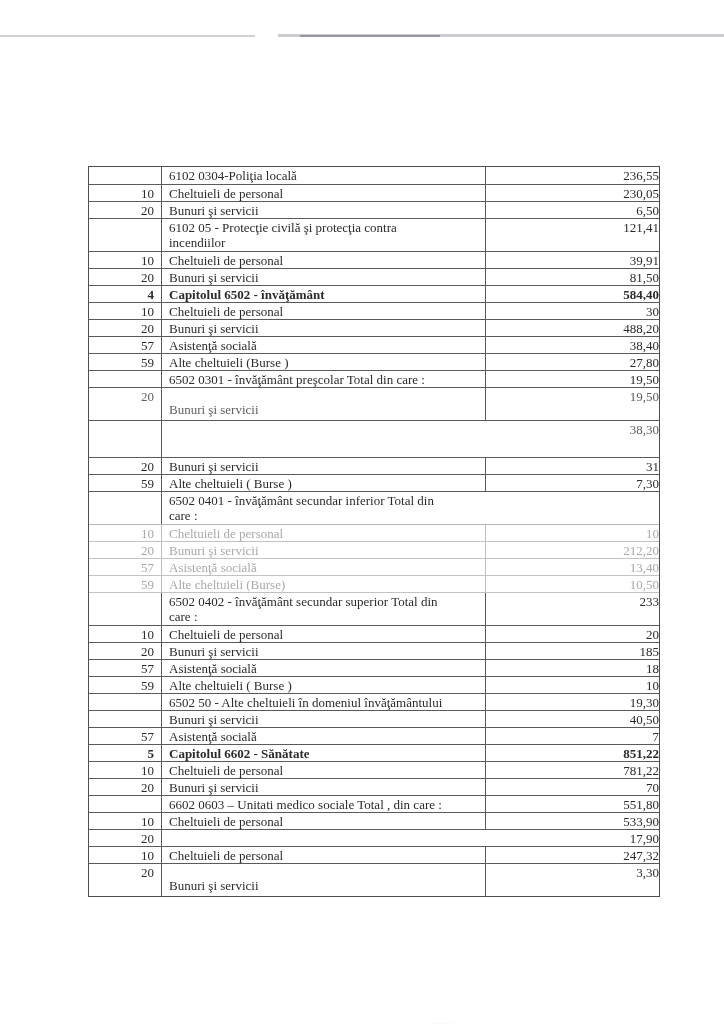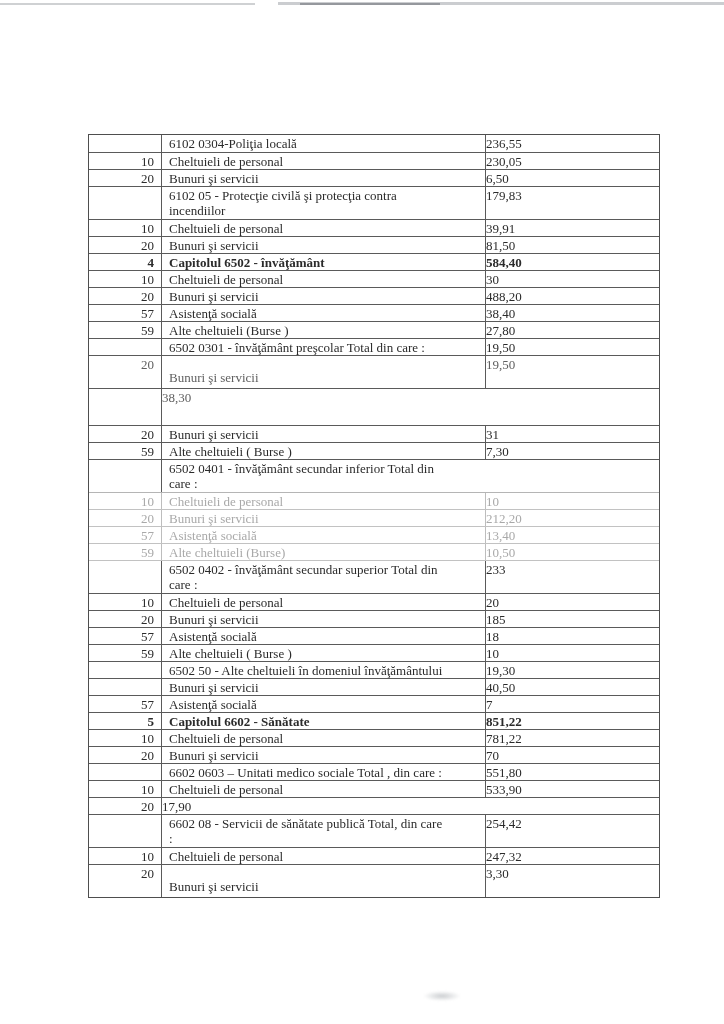--- a/index.html
+++ b/index.html
@@ -7,20 +7,21 @@
     width: 724px; height: 1024px;
     background: #ffffff;
     font-family: "Liberation Serif", serif;
     overflow: hidden;
   }
   .page {
     position: relative;
     width: 724px; height: 916px;
     background: #ffffff;
     color: #2b2b2b;
+    margin-top: 32px;
   }
 
   
   .artifact { position: absolute; pointer-events: none; }
   .artifact-top-a { left: 0; top: 3px; width: 255px; height: 2px;
     background: rgba(148,153,158,.45); filter: blur(.6px); }
   .artifact-top-b { left: 278px; top: 2px; width: 446px; height: 3px;
     background: rgba(140,145,150,.45); filter: blur(.7px); }
   .artifact-top-c { left: 300px; top: 3px; width: 140px; height: 2px;
     background: rgba(95,100,105,.5); filter: blur(.6px); }
@@ -56,21 +57,21 @@
     width: 324px;
     flex: 0 0 324px;
     border-left: 1px solid #5a5a5a;
     padding-left: 7px;
     padding-right: 3px;
   }
   .desc .line1 { white-space: nowrap; }
   .value {
     flex: 1 1 auto;
     border-left: 1px solid #5a5a5a;
-    text-align: left;
+    text-align: right;
   }
 
   
   .row.chapter { font-weight: 700; }
 
   
   .row.soft { color: #5f5f5f; }
 
   
   .row.faint { color: #a9a9a9; border-top-color: #c2c2c2; }
@@ -122,21 +123,21 @@
 
       </div>
       <div class="cell value">6,50</div>
     </div>
       <div class="row v-lines2">
       <div class="cell code"></div>
       <div class="cell desc">
         <div class="line1">6102 05 - Protecţie civilă şi protecţia contra</div>
         <div class="line2">incendiilor</div>
       </div>
-      <div class="cell value">179,83</div>
+      <div class="cell value">121,41</div>
     </div>
       <div class="row">
       <div class="cell code">10</div>
       <div class="cell desc">
         <div class="line1">Cheltuieli de personal</div>
 
       </div>
       <div class="cell value">39,91</div>
     </div>
       <div class="row">
@@ -363,28 +364,20 @@
       <div class="cell desc">
         <div class="line1">Cheltuieli de personal</div>
 
       </div>
       <div class="cell value">533,90</div>
     </div>
       <div class="row">
       <div class="cell code">20</div>
       <div class="cell value">17,90</div>
     </div>
-      <div class="row v-lines2">
-      <div class="cell code"></div>
-      <div class="cell desc">
-        <div class="line1">6602 08 - Servicii de sănătate publică Total, din care</div>
-        <div class="line2">:</div>
-      </div>
-      <div class="cell value">254,42</div>
-    </div>
       <div class="row">
       <div class="cell code">10</div>
       <div class="cell desc">
         <div class="line1">Cheltuieli de personal</div>
 
       </div>
       <div class="cell value">247,32</div>
     </div>
       <div class="row v-split">
       <div class="cell code">20</div>

